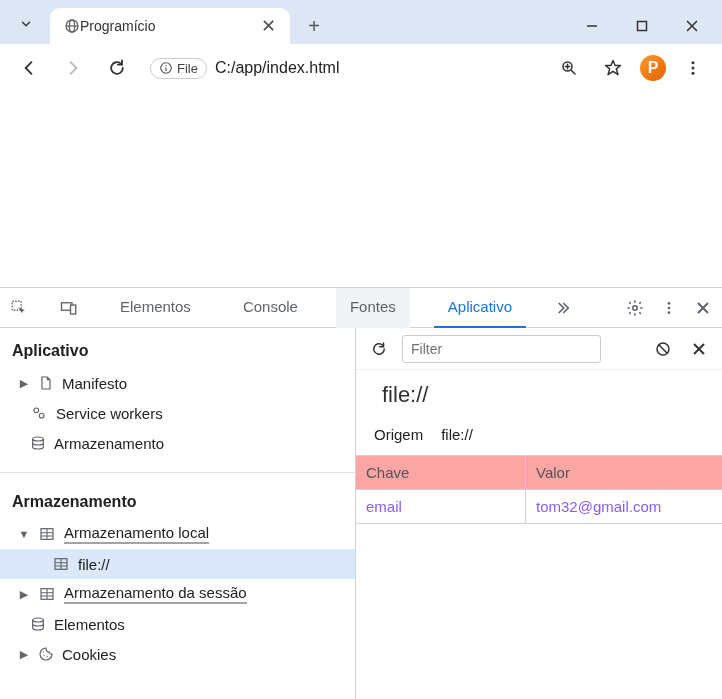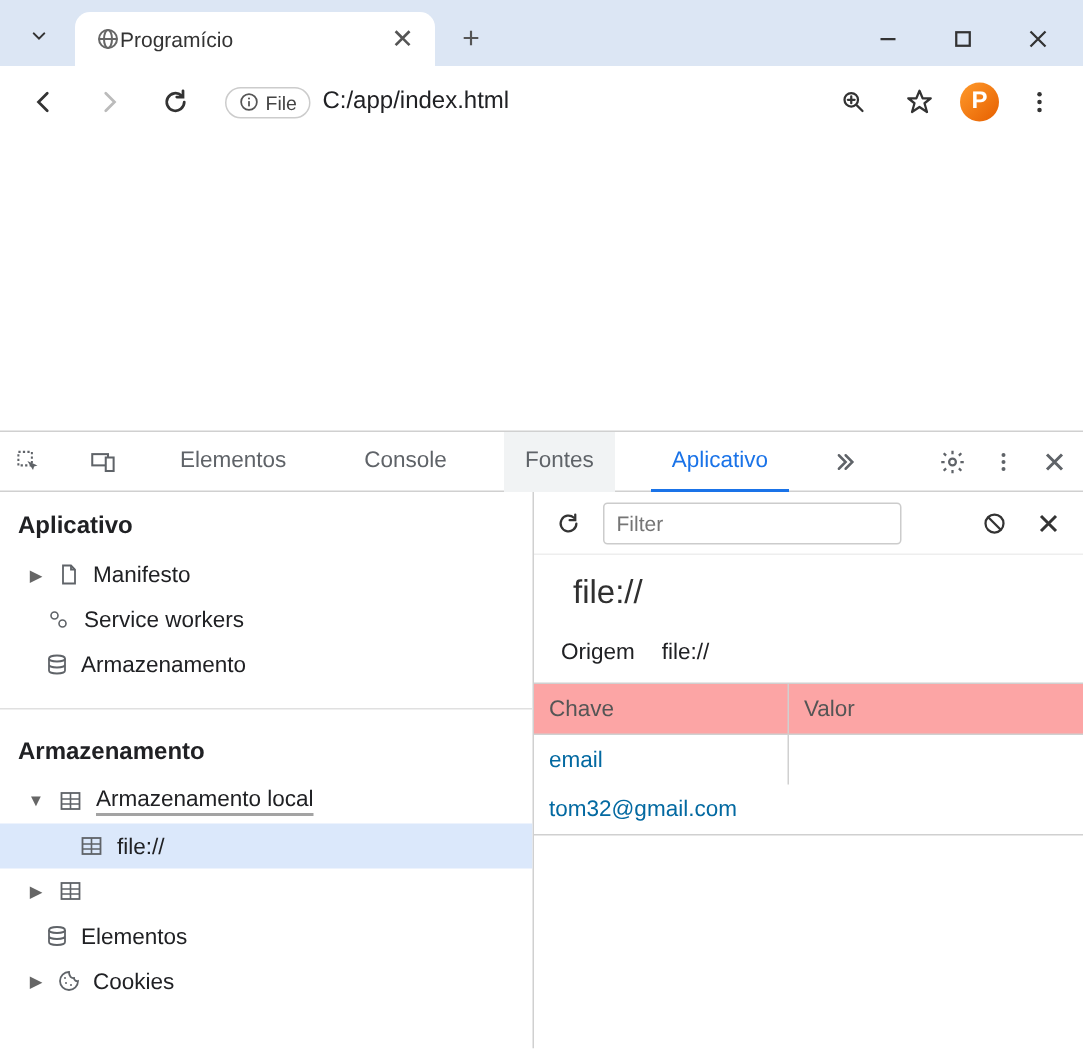--- a/index.html
+++ b/index.html
@@ -42,21 +42,21 @@
     .filter-input { flex: 0 1 190px; height: 28px; border: 1px solid #ccc; border-radius: 3px; padding: 0 8px; font-size: 14px; color: #0f766e; }
     .origin-block { padding: 8px 18px 0; }
     .big { font-size: 22px; color: #303030; margin: 4px 0 18px 8px; }
     .kv { display: flex; gap: 18px; align-items: center; font-size: 15px; margin-bottom: 12px; }
     .table { border-top: 1px solid #d0d0d0; border-bottom: 1px solid #d0d0d0; }
     .trow { display: flex; }
     .tcell { padding: 8px 10px; font-size: 15px; border-right: 1px solid #d0d0d0; }
     .tcell.k { width: 170px; }
     .tcell.v { flex: 1; border-right: none; }
     .trow.head { background: #fca5a5; color: #555; border-bottom: 1px solid #d0d0d0; }
-    .trow.body { color: #0369a1; flex-direction: column; }
+    .trow.body { color: #8b5cf6; }
     svg { display: block; }
   </style>
 </head>
 <body>
 
 <div class="titlebar">
   <div class="menu-btn">
     <svg width="14" height="14" viewBox="0 0 24 24">
         <path d="M6 9l6 6 6-6" stroke="#333" stroke-width="2.4" fill="none" stroke-linecap="round"></path>
       </svg>
@@ -240,20 +240,21 @@
               <path d="M3 10h18M3 15h18M12 4v16" stroke="#5f6368" stroke-width="1.6"></path>
             </svg>
           <span>file://</span>
         </div>
         <div class="node">
           <span class="caret">▶</span>
           <svg width="18" height="16" viewBox="0 0 24 24">
               <rect x="3" y="4" width="18" height="16" stroke="#5f6368" stroke-width="1.8" fill="none"></rect>
               <path d="M3 10h18M3 15h18M12 4v16" stroke="#5f6368" stroke-width="1.6"></path>
             </svg>
+          <span class="underline-red">Armazenamento da sessão</span>
         </div>
         <div class="node sub">
           <svg width="16" height="16" viewBox="0 0 24 24">
               <ellipse cx="12" cy="6" rx="8" ry="3" stroke="#5f6368" stroke-width="1.8" fill="none"></ellipse>
               <path d="M4 6v12c0 1.7 3.6 3 8 3s8-1.3 8-3V6M4 12c0 1.7 3.6 3 8 3s8-1.3 8-3" stroke="#5f6368" stroke-width="1.8" fill="none"></path>
             </svg>
           <span>Elementos</span>
         </div>
         <div class="node">
           <span class="caret">▶</span>

